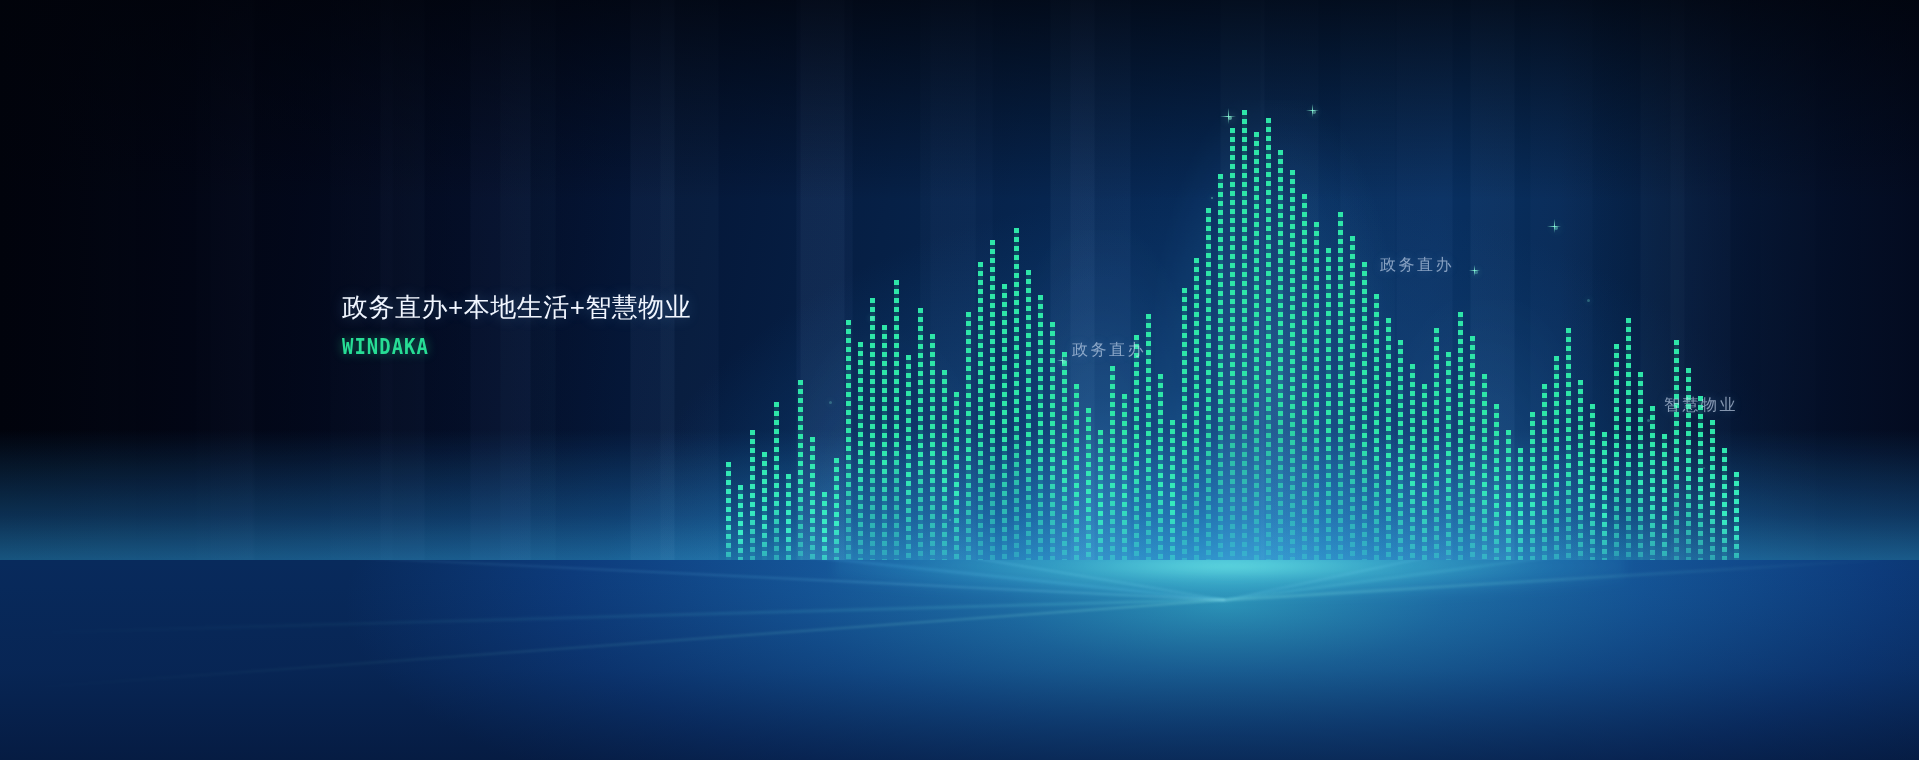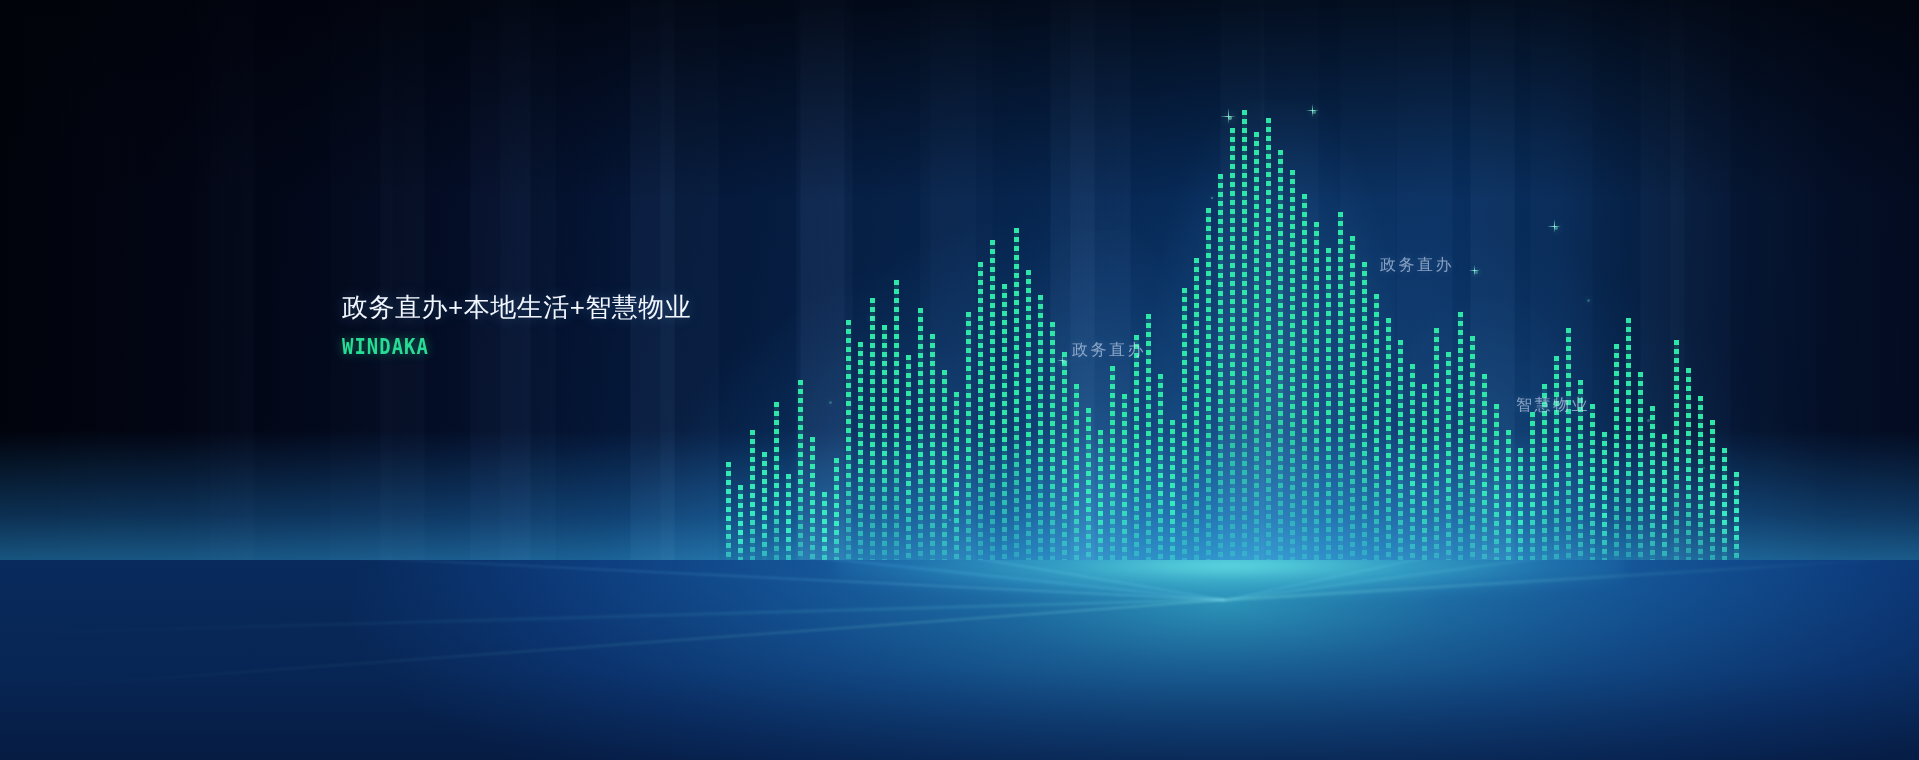--- a/index.html
+++ b/index.html
@@ -336,16 +336,16 @@
   </div>
 
   <div id="copy">
     <div id="kicker">政务直办+本地生活+智慧物业</div>
     <div id="brand">WINDAKA</div>
   </div>
 
   <div id="float-labels">
       <div class="float-label" style="left: 1072px; top: 340px;">政务直办</div>
       <div class="float-label" style="left: 1380px; top: 255px;">政务直办</div>
-      <div class="float-label" style="left: 1516px; top: 395px;">智慧物业</div>
+      <div class="float-label" style="left: 1664px; top: 395px;">智慧物业</div>
     </div>
 
 </div>
 
 </body></html>

